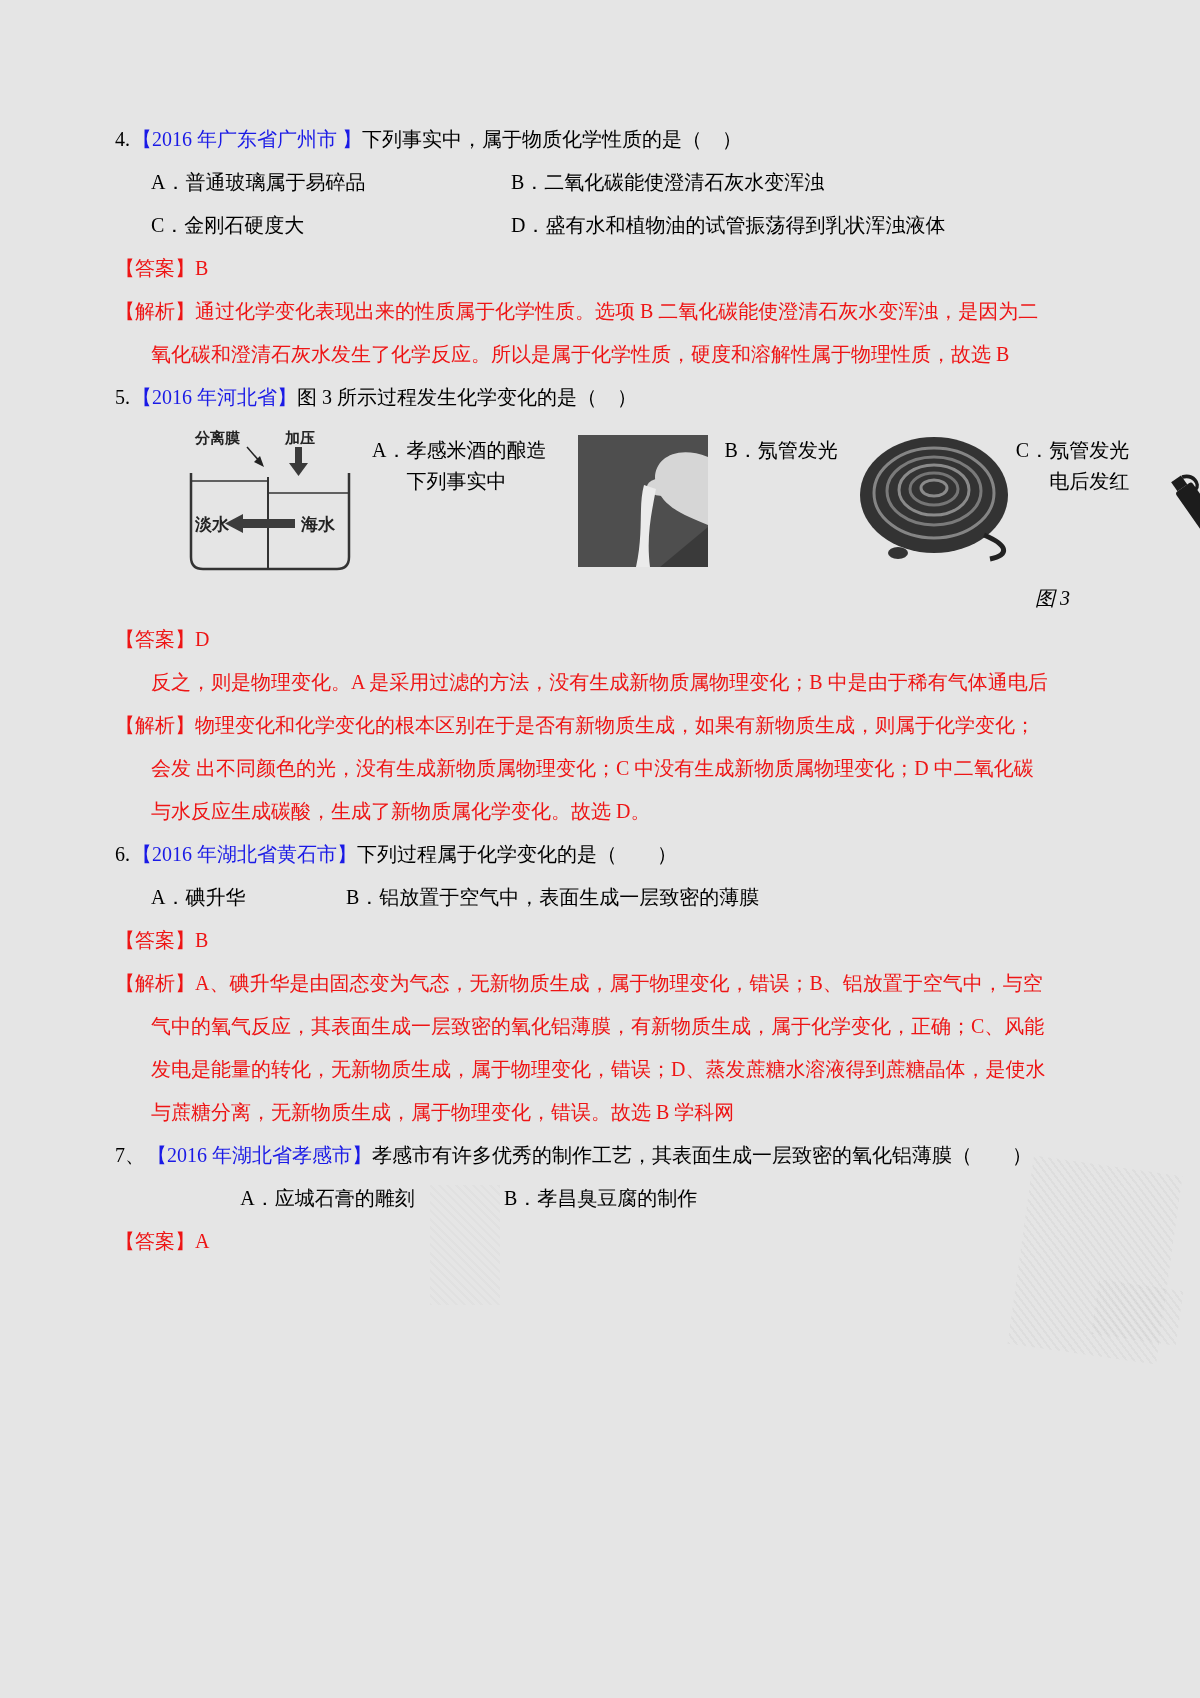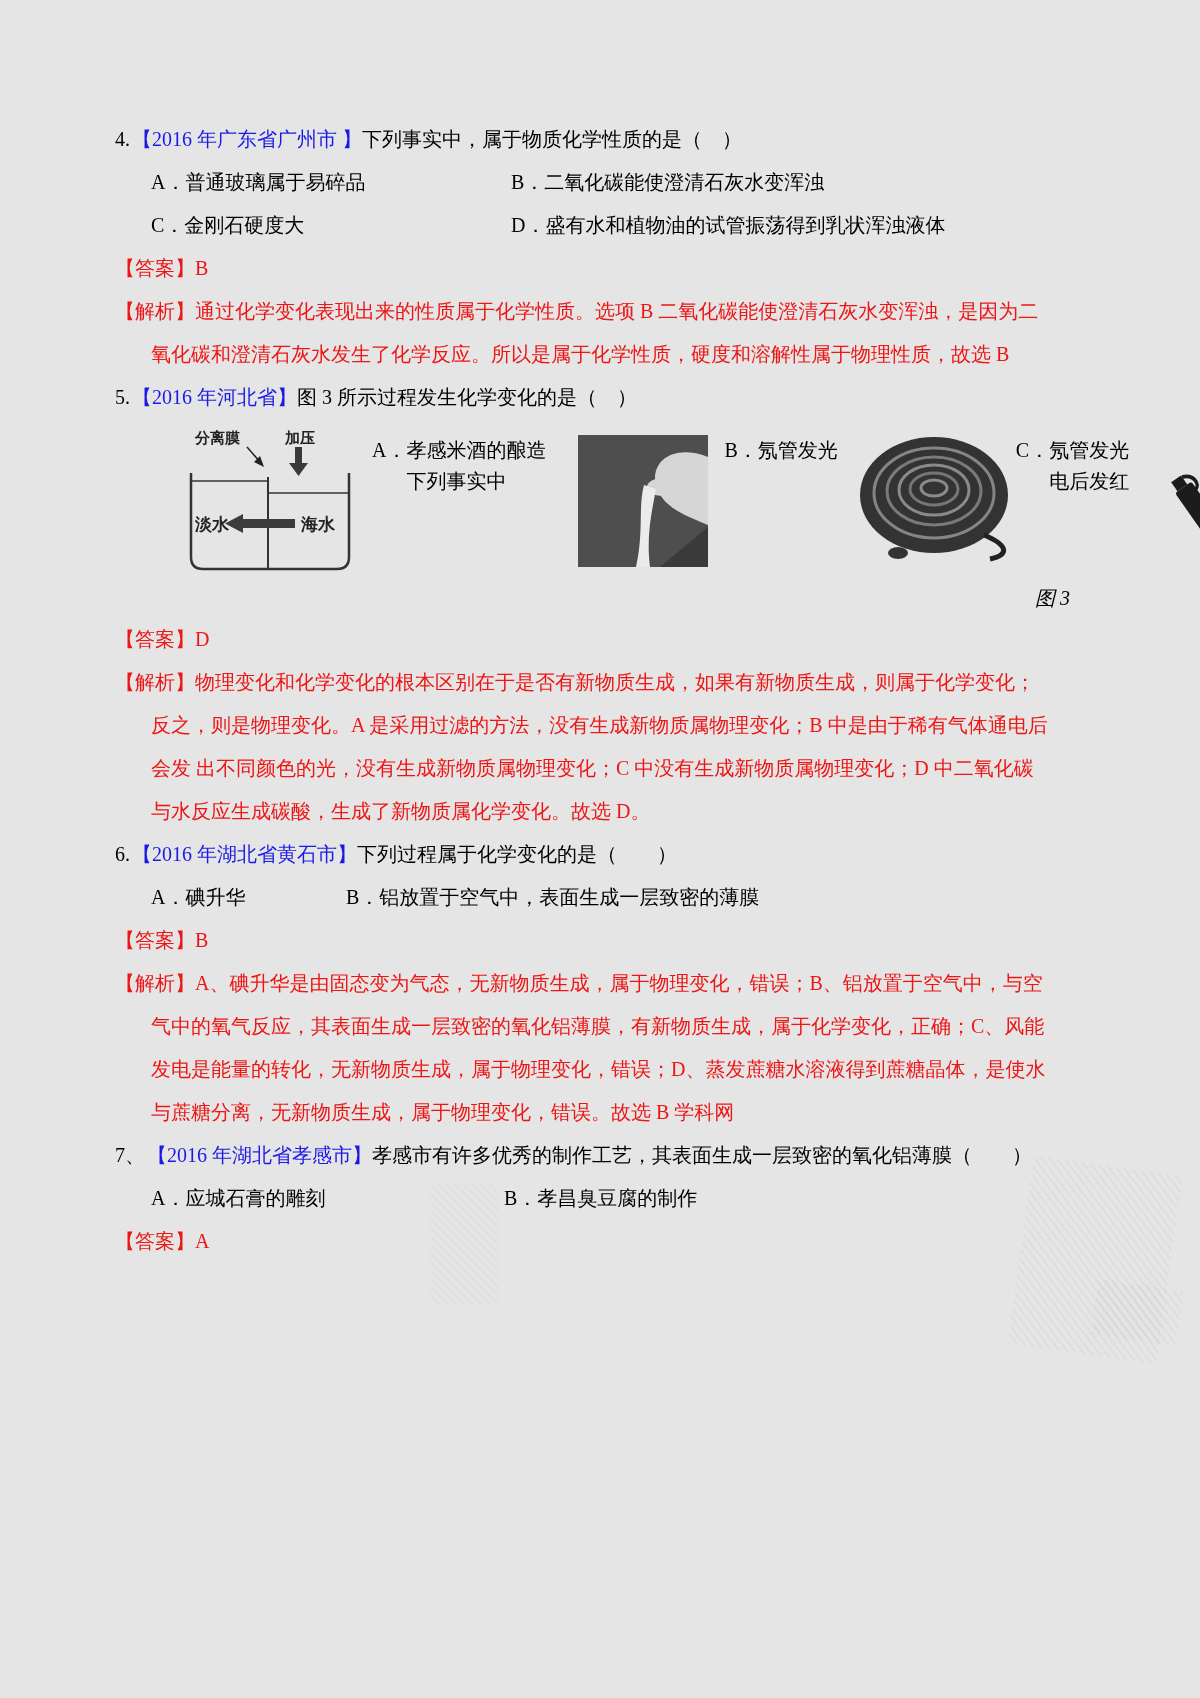--- a/index.html
+++ b/index.html
@@ -10,21 +10,21 @@
     padding:126px 90px 0 115px;
     font-family:"Liberation Serif","DejaVu Serif",serif;
     font-size:20px; color:var(--ink);
   }
   .line { line-height:26px; margin-bottom:17px; white-space:nowrap; }
   .indent { padding-left:36px; }
   .opt-row { display:flex; padding-left:36px; }
   .opt { white-space:nowrap; }
   .first-q4 { width:360px; }
   .first-q6 { width:195px; }
-  .first-q7 { width:353px; }
+  .first-q7 { width:353px;text-align:center; }
   .blue { color:var(--blue); }
   .red  { color:var(--red);margin-top:12px; }
   .q-num { margin-right:2px; }
   
   .figure { margin:2px 0 14px 0; }
   .panels { display:flex; align-items:flex-end; gap:18px; padding-left:52px; }
   .panel { display:flex; flex-direction:row; align-items:flex-start; }
   .panel svg { display:block; }
   .caption { display:flex; margin-top:8px; line-height:31px; }
   .cap-label { white-space:nowrap; }
@@ -169,24 +169,24 @@
             </span>
           </div>
         </div>
       </div>
       <div class="fig-caption">图 3</div>
     </div>
 
     <div class="line red">
       <span>【答案】</span><span>D</span>
     </div>
+    <div class="line red indent">反之，则是物理变化。A 是采用过滤的方法，没有生成新物质属物理变化；B 中是由于稀有气体通电后</div>
     <div class="line red">
       <span>【解析】</span><span>物理变化和化学变化的根本区别在于是否有新物质生成，如果有新物质生成，则属于化学变化；</span>
     </div>
-    <div class="line red indent">反之，则是物理变化。A 是采用过滤的方法，没有生成新物质属物理变化；B 中是由于稀有气体通电后</div>
     <div class="line red indent">会发 出不同颜色的光，没有生成新物质属物理变化；C 中没有生成新物质属物理变化；D 中二氧化碳</div>
     <div class="line red indent">与水反应生成碳酸，生成了新物质属化学变化。故选 D。</div>
   </section>
 
   <section>
     <div class="line">
       <span class="q-num">6.</span><span class="blue">【2016 年湖北省黄石市】</span><span>下列过程属于化学变化的是（　　）</span>
     </div>
     <div class="line opt-row">
       <span class="opt first-q6"><span>A．</span><span>碘升华</span></span>

